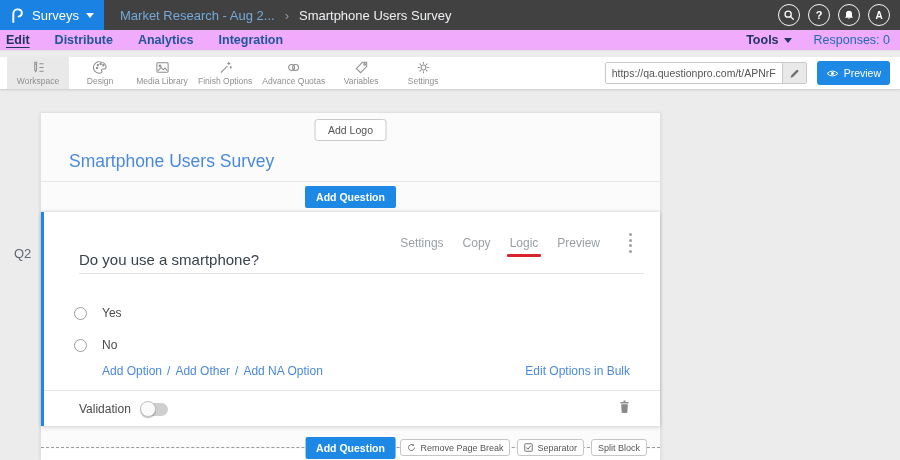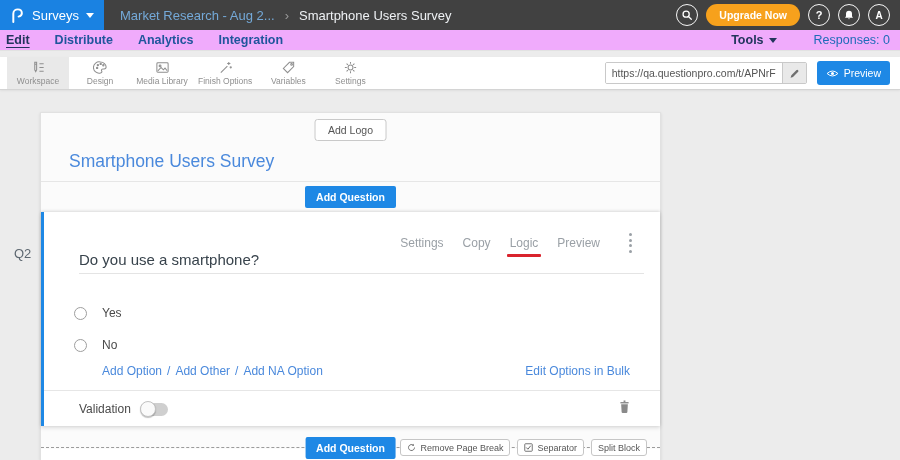--- a/index.html
+++ b/index.html
@@ -21,21 +21,21 @@
   .crumb-sep { color:#9a9a9a; margin:0 10px; font-size:13px; }
   .crumb-survey { color:#eef1f4; }
   .topbar-right { margin-left:auto; display:flex; align-items:center; gap:8px; padding-right:10px; }
   .circle-btn { width:22px; height:22px; border:1.5px solid rgba(255,255,255,.95); border-radius:50%; display:flex; align-items:center; justify-content:center; color:#fff; font-size:11px; font-weight:bold; cursor:pointer; background:transparent; }
   .upgrade-btn { background:#f7a11c; color:#fff; font-size:10.5px; font-weight:bold; border:none; border-radius:11px; height:22px; padding:0 13px; cursor:pointer; }
 
   
   .main-nav { position:absolute; top:30px; left:0; right:0; height:21px; background:#f0abfc; border-bottom:1px solid #e2e2e2; display:flex; align-items:center; padding:0 6px; }
   .nav-tab { font-size:12.5px; font-weight:bold; color:#20559c; margin-right:25px; cursor:pointer; text-decoration:none; }
   .nav-tab.active { color:#22355c; text-decoration:underline; text-underline-offset:3px; }
-  .nav-right { margin-left:auto; display:flex; align-items:flex-start; gap:37px; padding-right:4px; }
+  .nav-right { margin-left:auto; display:flex; align-items:flex-start; gap:22px; padding-right:4px; }
   .tools-menu { font-size:12.5px; font-weight:bold; color:#22355c; display:flex; align-items:center; cursor:pointer; }
   .caret-navy { width:0; height:0; border-left:4px solid transparent; border-right:4px solid transparent; border-top:5px solid #22355c; margin-left:5px; }
   .responses { font-size:12.5px; color:#1e6bb8; }
 
   
   .toolbar { position:absolute; top:57px; left:0; right:0; height:33px; background:#fff; border-bottom:1px solid #d4d4d4; display:flex; align-items:stretch; padding-left:7px; box-shadow:0 1px 2px rgba(0,0,0,.06); }
   .tool-item { min-width:62px; padding:0 5px; display:flex; flex-direction:column; align-items:center; justify-content:center; gap:1px; cursor:pointer; }
   .tool-item.selected { background:#e9e9e9;justify-content:center; }
   .tool-item svg { width:15px; height:15px; stroke:#8f8f8f; fill:none; stroke-width:1.1; }
   .tool-label { font-size:8.5px; color:#8f8f8f; white-space:nowrap; }
@@ -103,21 +103,20 @@
       <span class="crumb-sep">›</span>
       <span class="crumb-survey">Smartphone Users Survey</span>
     </div>
     <div class="topbar-right">
       <span class="circle-btn">
         <svg width="12" height="12" viewBox="0 0 14 14">
             <circle cx="6" cy="6" r="3.6" fill="none" stroke="#fff" stroke-width="1.5"></circle>
             <line x1="8.7" y1="8.7" x2="12" y2="12" stroke="#fff" stroke-width="1.5" stroke-linecap="round"></line>
           </svg>
       </span>
-      <button class="upgrade-btn">Upgrade Now</button>
       <span class="circle-btn">?</span>
       <span class="circle-btn">
         <svg width="12" height="13" viewBox="0 0 16 17">
             <path d="M8 2.2a4 4 0 0 0-4 4v3.4L2.7 11.6h10.6L12 9.6V6.2a4 4 0 0 0-4-4z" fill="#fff"></path>
             <path d="M6.6 12.6a1.5 1.5 0 0 0 2.8 0z" fill="#fff"></path>
           </svg>
       </span>
       <span class="circle-btn" style="font-size:10px;">A</span>
     </div>
   </header>
@@ -162,20 +161,27 @@
         </svg>
       <span class="tool-label">Media Library</span>
     </div>
     <div class="tool-item">
       <svg viewBox="0 0 16 16">
           <path d="M3 13.5 10 6.5"></path>
           <path d="M11.5 2v3.4 M9.8 3.7h3.4"></path>
           <path d="M13.6 6.6v2.4 M12.4 7.8h2.4"></path>
         </svg>
       <span class="tool-label">Finish Options</span>
+    </div>
+    <div class="tool-item">
+      <svg viewBox="0 0 16 16">
+          <circle cx="6" cy="8" r="3.2"></circle>
+          <circle cx="10.2" cy="8" r="3.2"></circle>
+        </svg>
+      <span class="tool-label">Advance Quotas</span>
     </div>
     <div class="tool-item">
       <svg viewBox="0 0 16 16">
           <path d="M9 2.5h4.5V7L7 13.5 2.5 9 9 2.5z"></path>
           <circle cx="11.3" cy="4.7" r=".9"></circle>
         </svg>
       <span class="tool-label">Variables</span>
     </div>
     <div class="tool-item">
       <svg viewBox="0 0 16 16" stroke-width="1.3">

